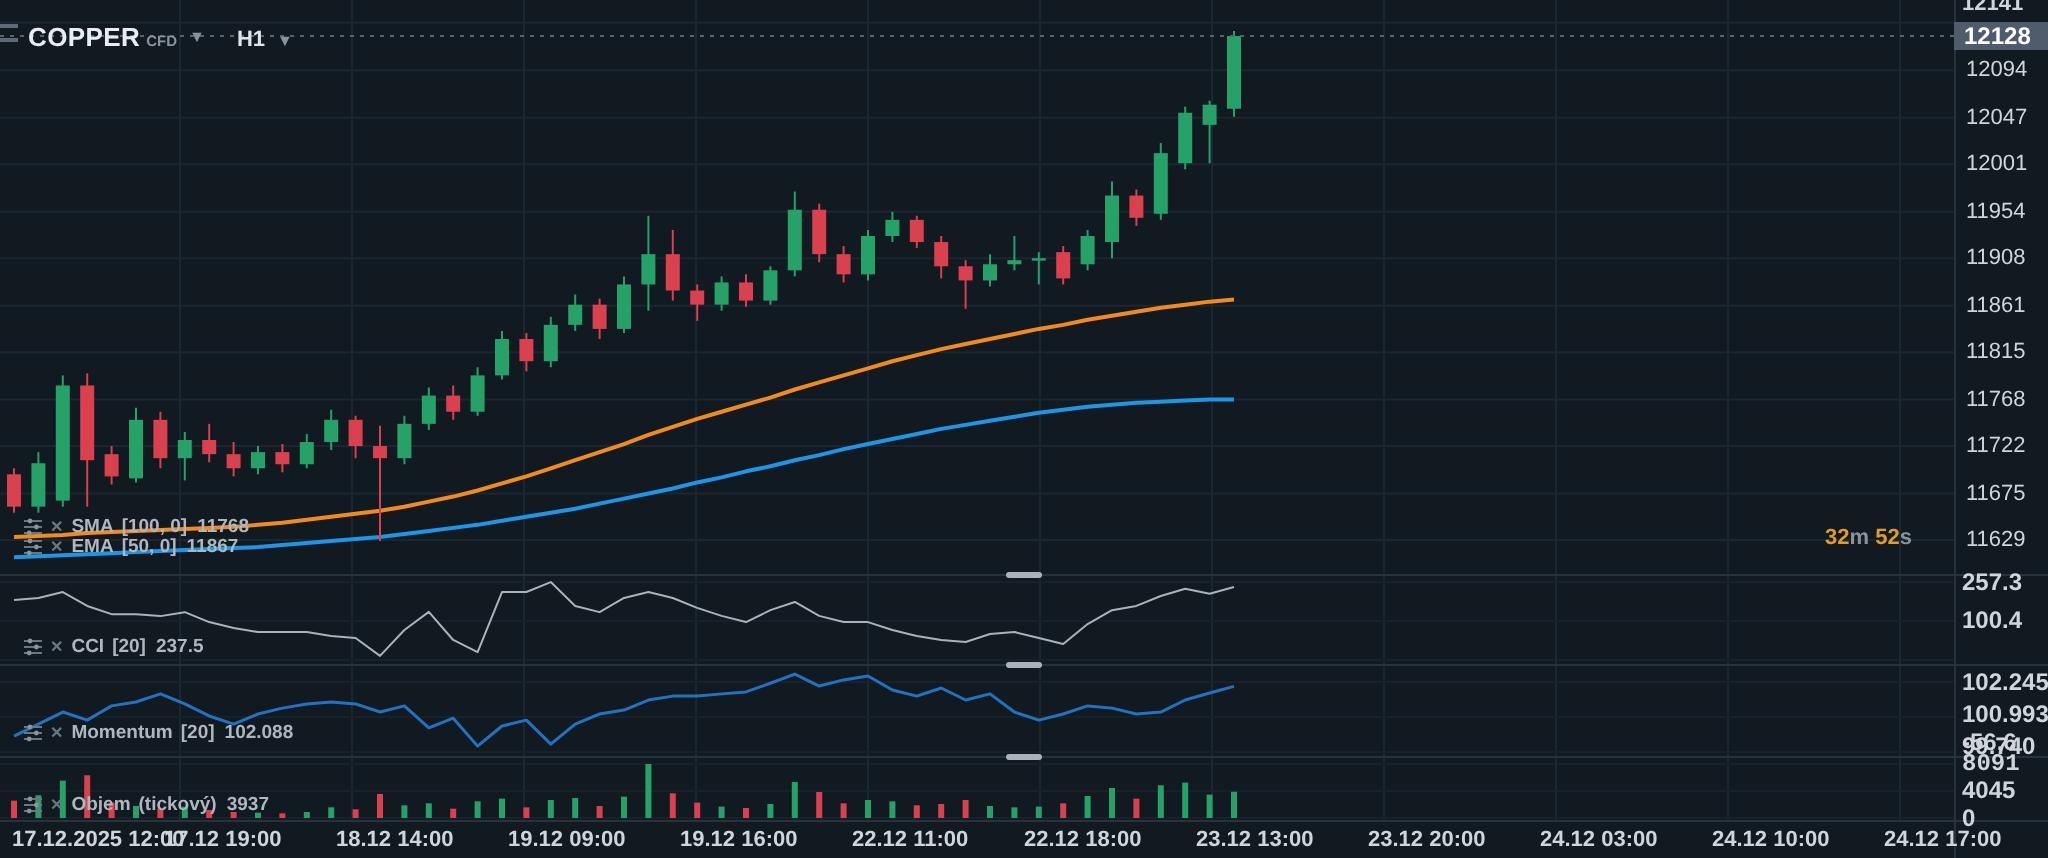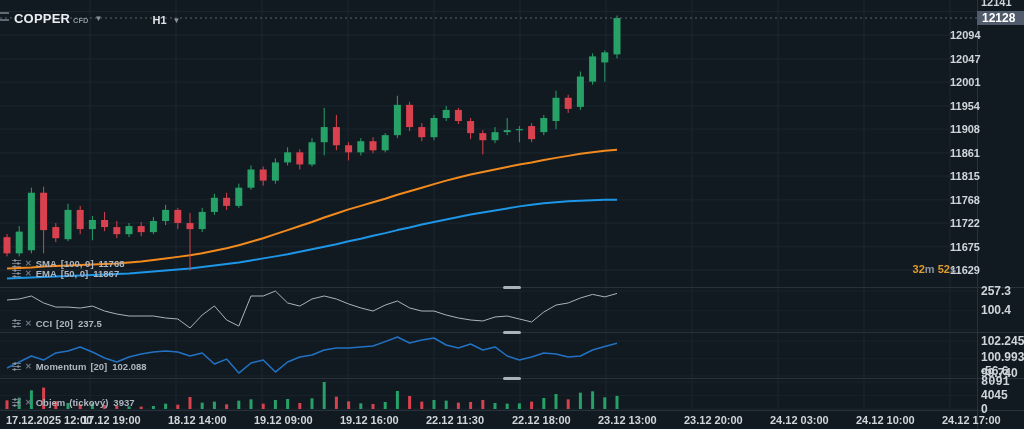--- a/index.html
+++ b/index.html
@@ -7,31 +7,31 @@
        background:#121a21;font-family:"Liberation Sans",sans-serif;
        -webkit-font-smoothing:antialiased;}
   svg.chart{position:absolute;left:0;top:0;}
   
   .hdr{position:absolute;left:0;top:4px;height:22px;display:flex;align-items:flex-end;z-index:30;}
   .edge-dash{position:absolute;left:0;width:9px;height:2px;background:#5f6a76;}
   .sym{display:flex;align-items:baseline;margin-left:14px;cursor:pointer;}
   .sym .nm{color:#e9edf1;font-size:13px;font-weight:700;letter-spacing:.2px;}
   .sym .cfd{color:#8a939d;font-size:7.5px;font-weight:700;margin-left:3px;}
   .caret{color:#8a939d;font-size:8px;margin-left:6px;align-self:center;}
-  .tf{display:flex;align-items:center;margin-left:50px;cursor:pointer;}
+  .tf{display:flex;align-items:center;margin-left:16px;cursor:pointer;}
   .tf .tfv{color:#dfe4e9;font-size:11px;font-weight:700;}
   
   .ind-row{position:absolute;left:12px;display:flex;align-items:center;gap:4px;
            font-size:9.5px;font-weight:700;color:#aeb6bf;z-index:25;white-space:nowrap;}
   .ind-ico{display:flex;align-items:center;cursor:pointer;}
   .ind-ico.x{color:#6b7682;font-size:8px;font-weight:700;}
   .ind-val{margin-left:1px;}
   
-  .ax-lbl{position:absolute;left:950px;width:42px;height:12px;line-height:12px;
-          font-size:11px;font-weight:700;color:#cfd5db;z-index:10;}
+  .ax-lbl{position:absolute;left:983px;width:42px;height:12px;line-height:12px;
+          font-size:11px;font-weight:400;color:#cfd5db;z-index:10;}
   .sub-lbl{position:absolute;left:981px;width:42px;height:11px;line-height:11px;
            font-size:12px;font-weight:700;color:#cfd5db;z-index:10;}
   .price-tag{position:absolute;left:977px;top:11px;width:47px;height:14px;line-height:14px;
              background:#505c6b;color:#ffffff;font-size:12px;font-weight:700;
              padding-left:5px;box-sizing:border-box;z-index:20;}
   .clip-lbl{position:absolute;left:981px;top:-4px;height:12px;line-height:12px;
             font-size:11px;font-weight:700;color:#cfd5db;z-index:5;}
   
   .t-lbl{position:absolute;top:414px;height:12px;line-height:12px;font-size:11px;
          font-weight:700;color:#cfd5db;white-space:nowrap;z-index:10;}
@@ -357,21 +357,21 @@
       <div class="sub-lbl" style="top: 390.002px;">4045</div>
       <div class="sub-lbl" style="top: 403.5px;">0</div>
     </div>
 
   <div id="time-axis">
       <div class="t-lbl" style="left: 6px;">17.12.2025 12:00</div>
       <div class="t-lbl" style="left: 82px;">17.12 19:00</div>
       <div class="t-lbl" style="left: 168px;">18.12 14:00</div>
       <div class="t-lbl" style="left: 254px;">19.12 09:00</div>
       <div class="t-lbl" style="left: 340px;">19.12 16:00</div>
-      <div class="t-lbl" style="left: 426px;">22.12 11:30</div>
+      <div class="t-lbl" style="left: 426px;">22.12 11:00</div>
       <div class="t-lbl" style="left: 512px;">22.12 18:00</div>
       <div class="t-lbl" style="left: 598px;">23.12 13:00</div>
       <div class="t-lbl" style="left: 684px;">23.12 20:00</div>
       <div class="t-lbl" style="left: 770px;">24.12 03:00</div>
       <div class="t-lbl" style="left: 856px;">24.12 10:00</div>
       <div class="t-lbl" style="left: 942px;">24.12 17:00</div>
     </div>
 
   <div class="cdown">
     <span class="num">32</span><span class="unit">m</span>

